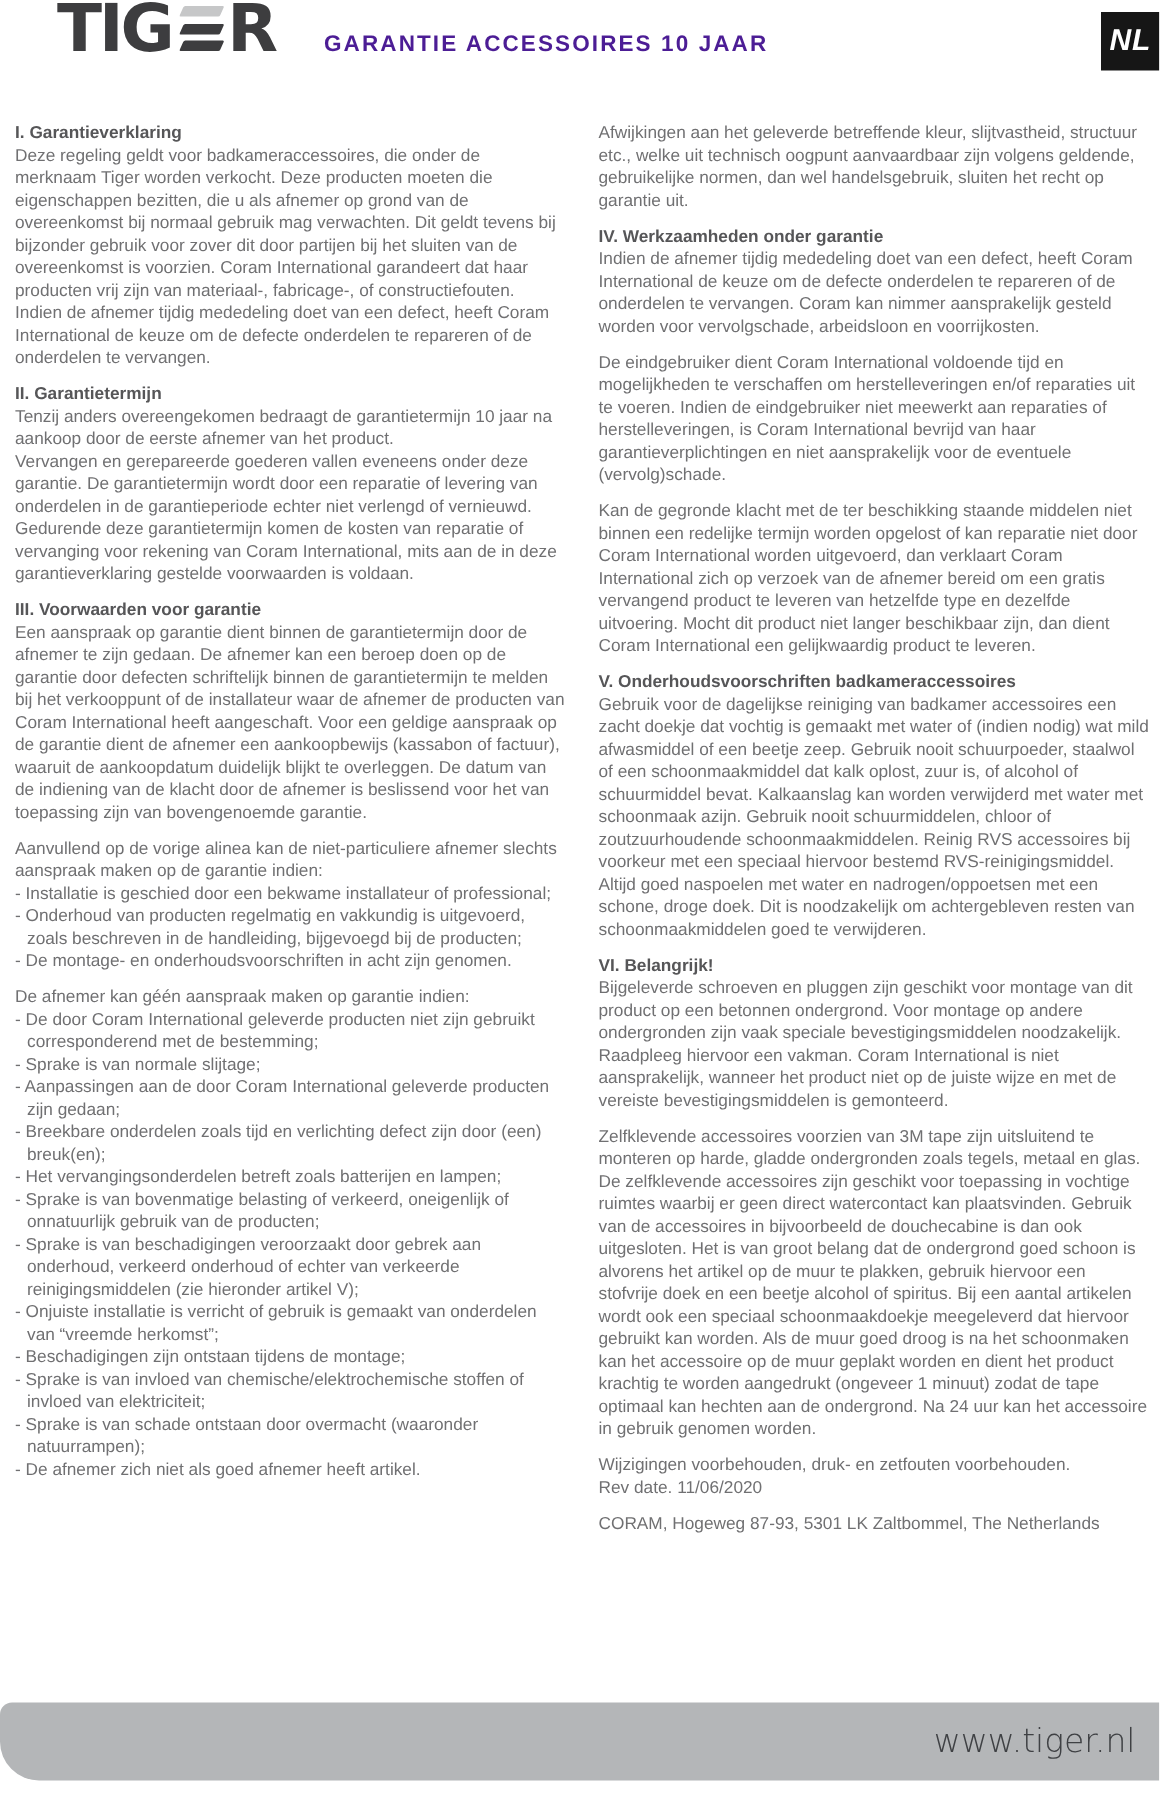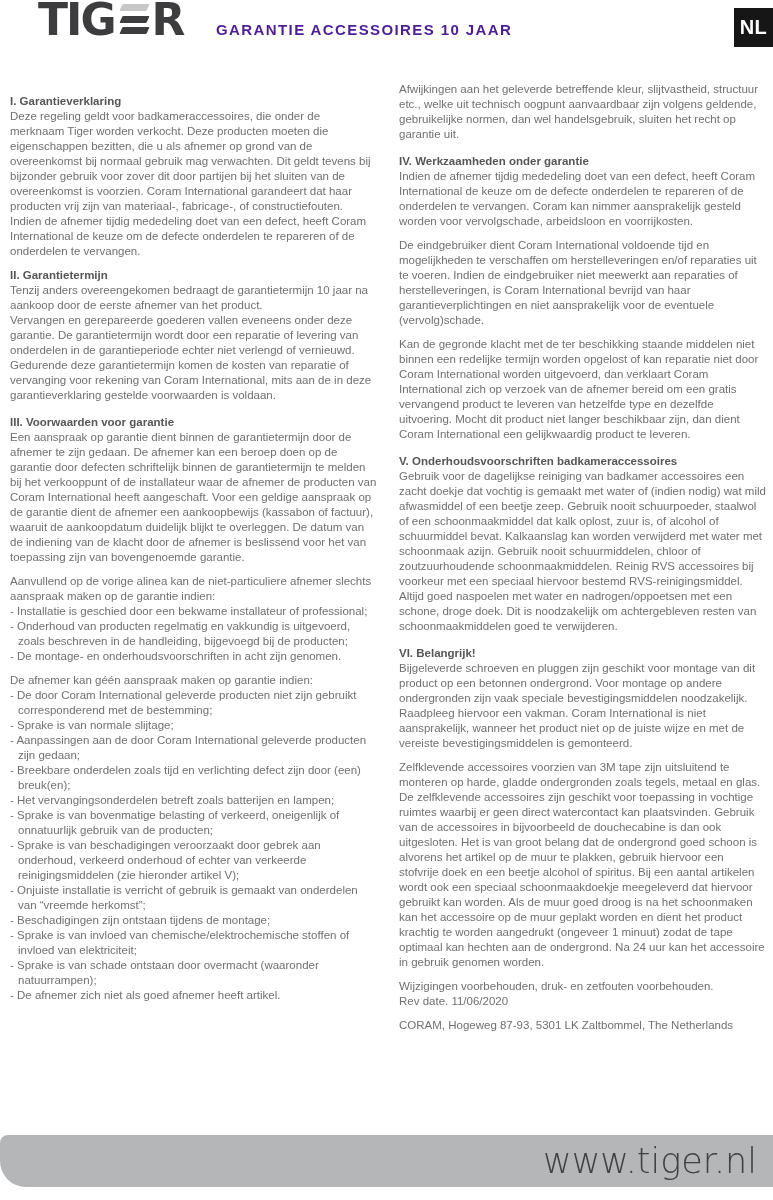--- a/index.html
+++ b/index.html
@@ -31,53 +31,54 @@
     position: absolute; left: 200px; top: 21px;
     font-size: 15px; font-weight: bold; letter-spacing: 1.4px;
     color: #4c1d95; white-space: nowrap;
   }
   .nl-badge {
     position: absolute; right: 8px; top: 8px;
     width: 39px; height: 39px; background: #161616;
     color: #ffffff; font-weight: bold; font-size: 20px;
     display: flex; align-items: center; justify-content: center;
     letter-spacing: 0.5px;
+    font-style: italic;
   }
 
   
   .columns {
     position: absolute; top: 82px; left: 10px; width: 756px;
     display: flex; gap: 22px;
   }
   .col {
     width: 367px;
     font-size: 11.5px; line-height: 15px;
     color: #707072;
     text-align: left;
   }
   .sec { margin-bottom: 9px; }
-  .heading { font-weight: bold; color: #565658; margin-top: 12px; }
+  .heading { font-weight: bold; color: #565658; }
   .para { margin: 0; }
   .li { padding-left: 8px; text-indent: -8px; }
   .li::before { content: "- "; }
   .tight > div { margin: 0; }
 
   
   .footer-bar {
     position: absolute; left: 0; top: 1135px;
     width: 773px; height: 52px;
     background: #b4b6b8;
     border-radius: 8px 0 0 26px;
     display: flex; align-items: center; justify-content: flex-end;
     padding-right: 16px;
   }
   .site-url {
     font-family: "DejaVu Sans", sans-serif;
     font-weight: 200;
-    font-size: 35px; color: #3f4144;
+    font-size: 22px; color: #3f4144;
     text-decoration: none;
   }
 </style>
 </head>
 <body>
 
 <div class="page">
 
   <div class="header">
     <div class="logo">

